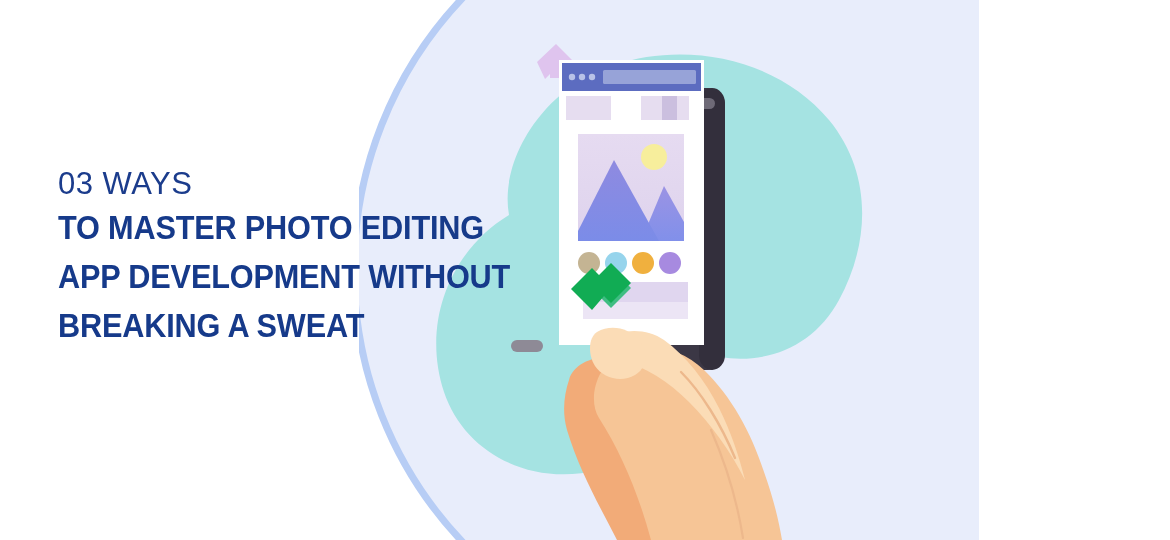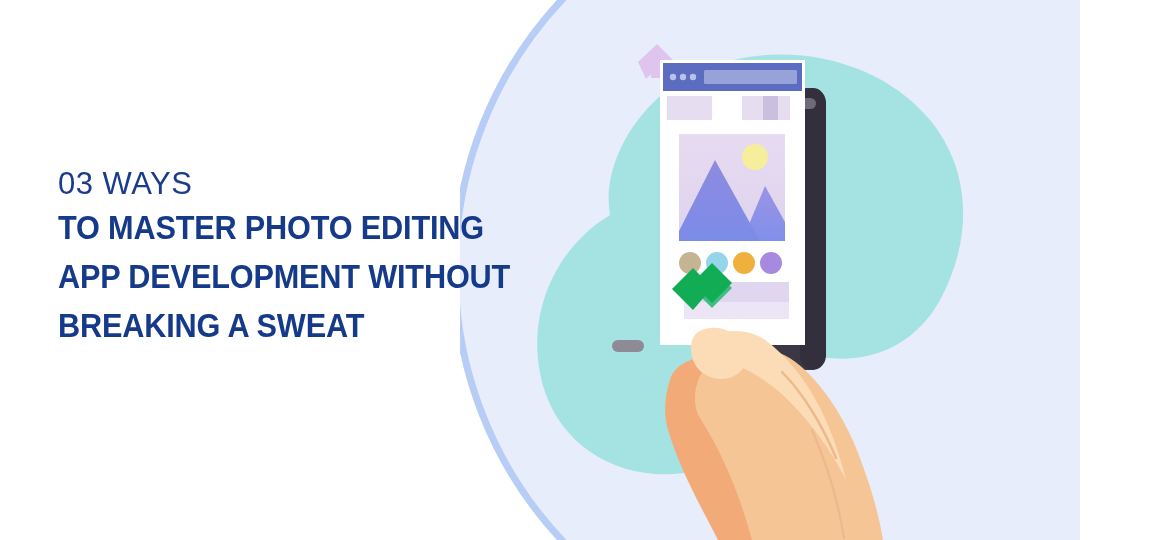--- a/index.html
+++ b/index.html
@@ -5,21 +5,21 @@
   html, body {
     margin: 0;
     padding: 0;
     background: #ffffff;
   }
   body {
     font-family: "Liberation Sans", sans-serif;
   }
   #banner {
     position: relative;
-    width: 1080px;
+    width: 979px;
     height: 540px;
     overflow: hidden;
     background: #ffffff;
   }
   
   #illustration {
     position: absolute;
     top: 0;
     right: 0;
     width: 620px;

